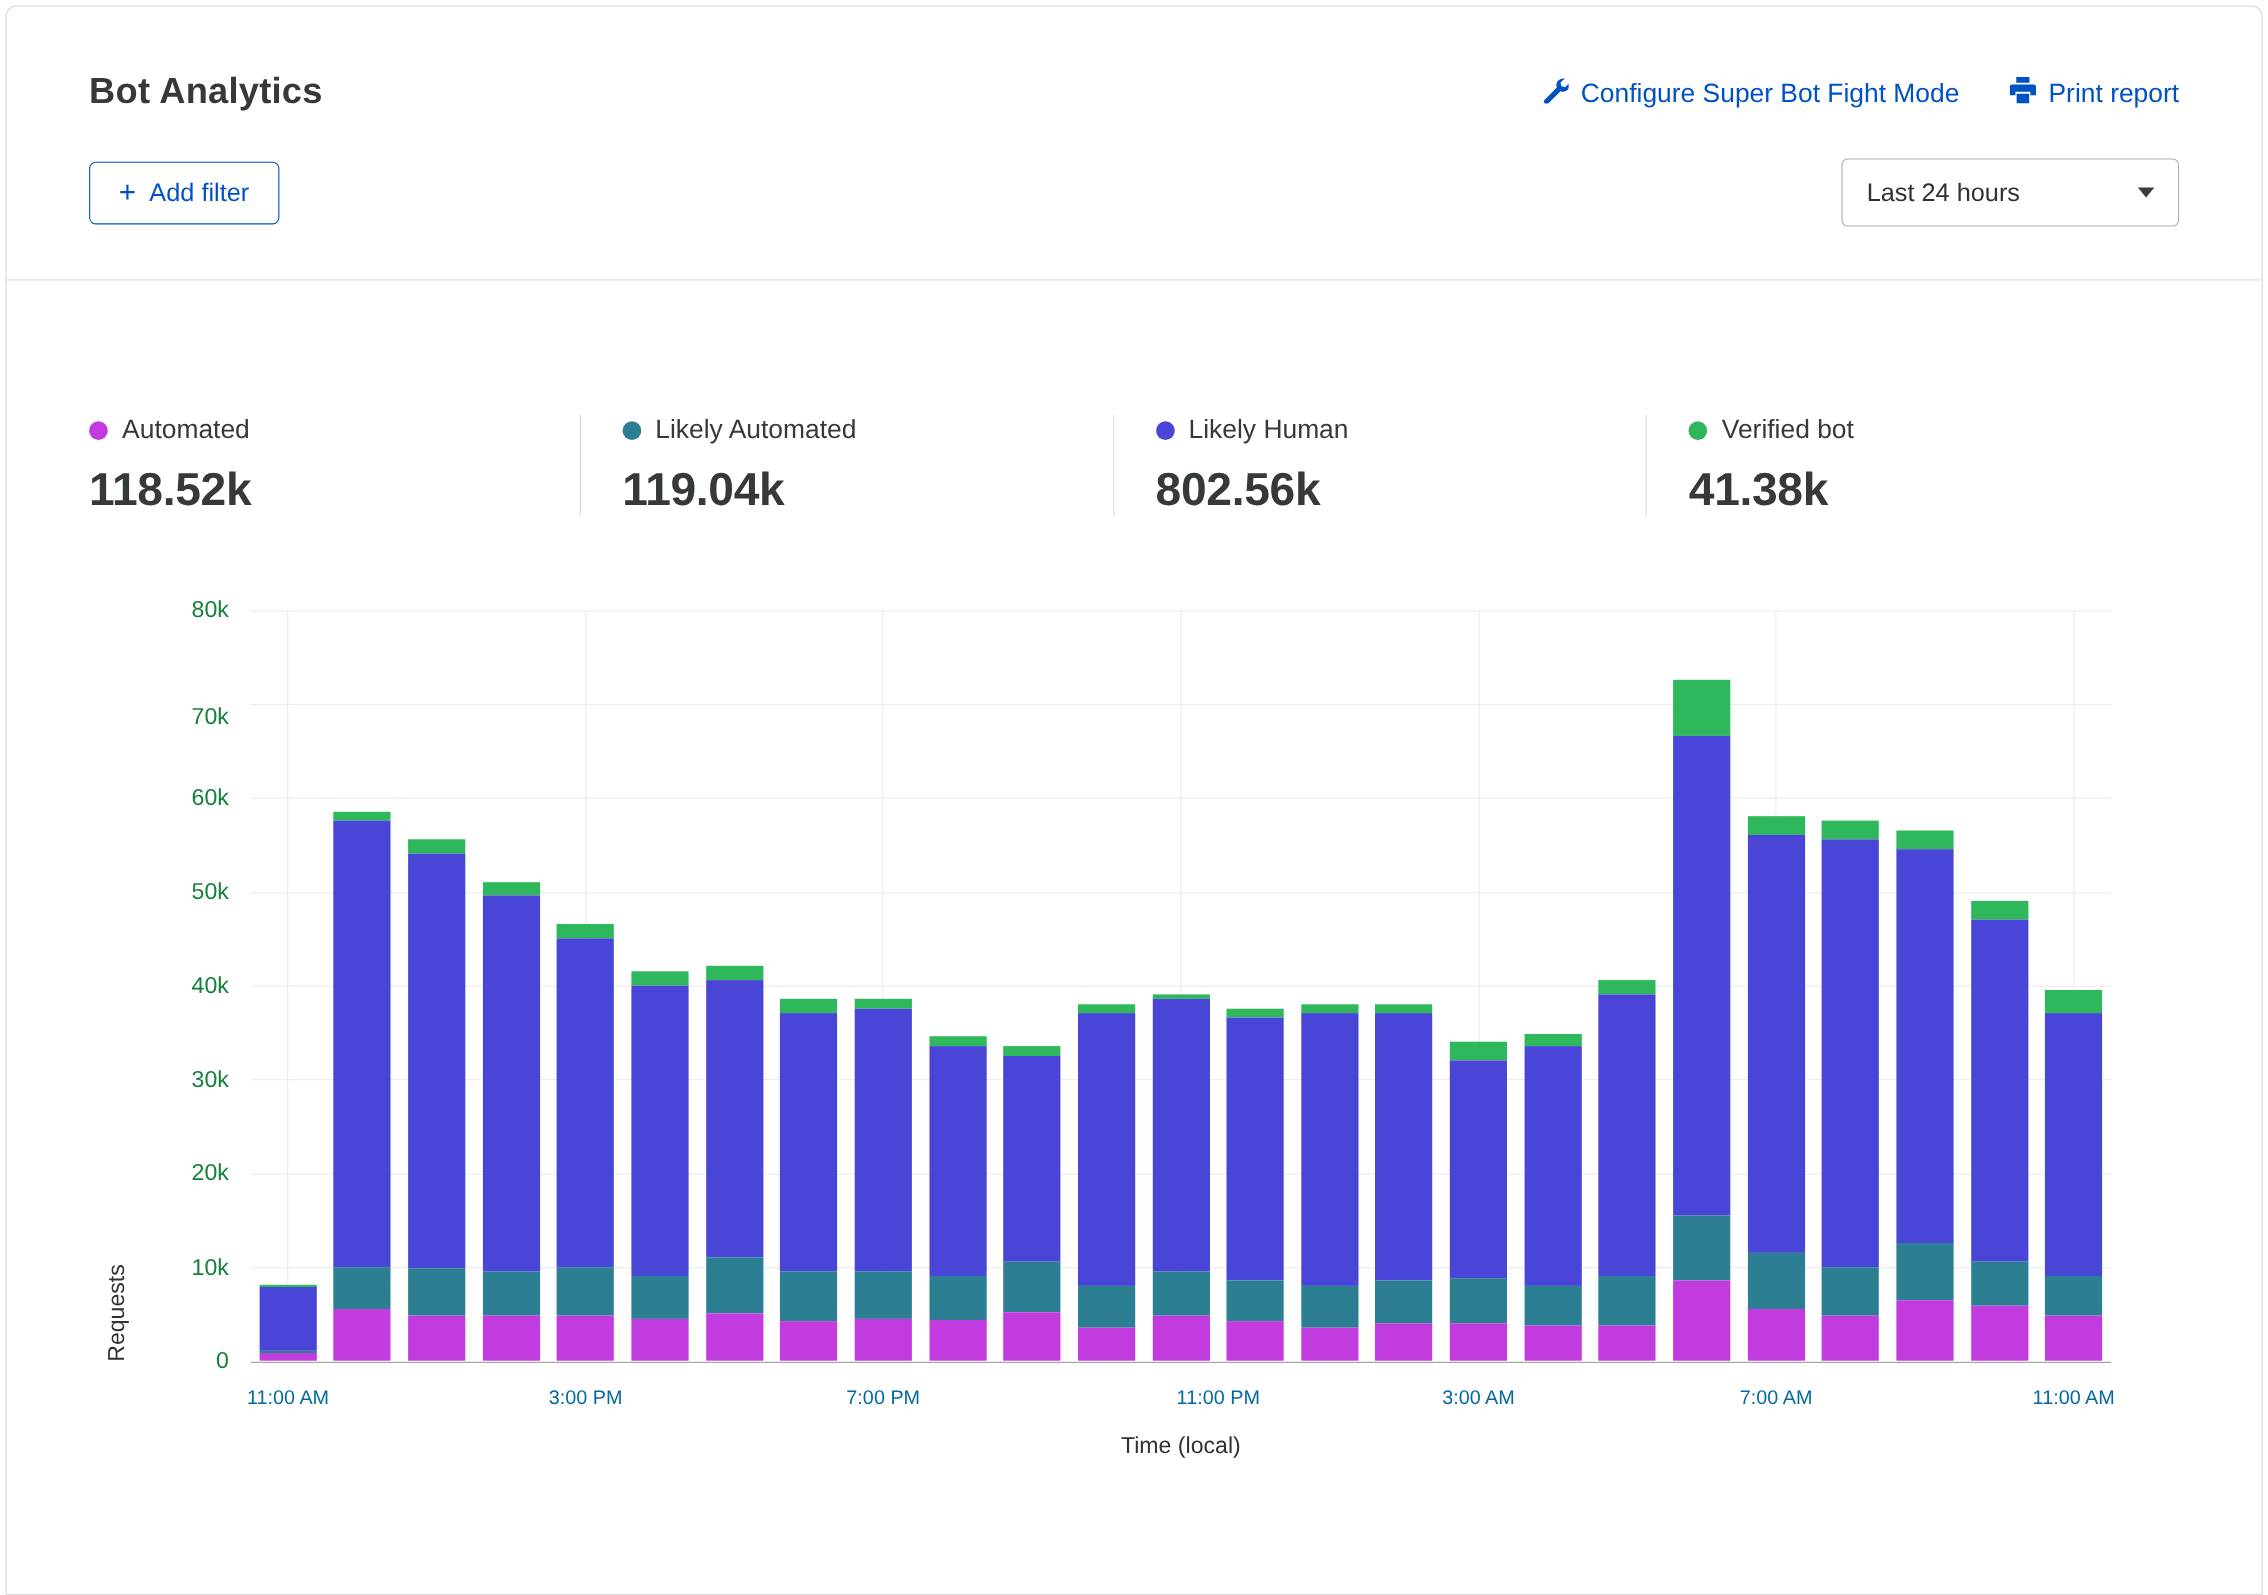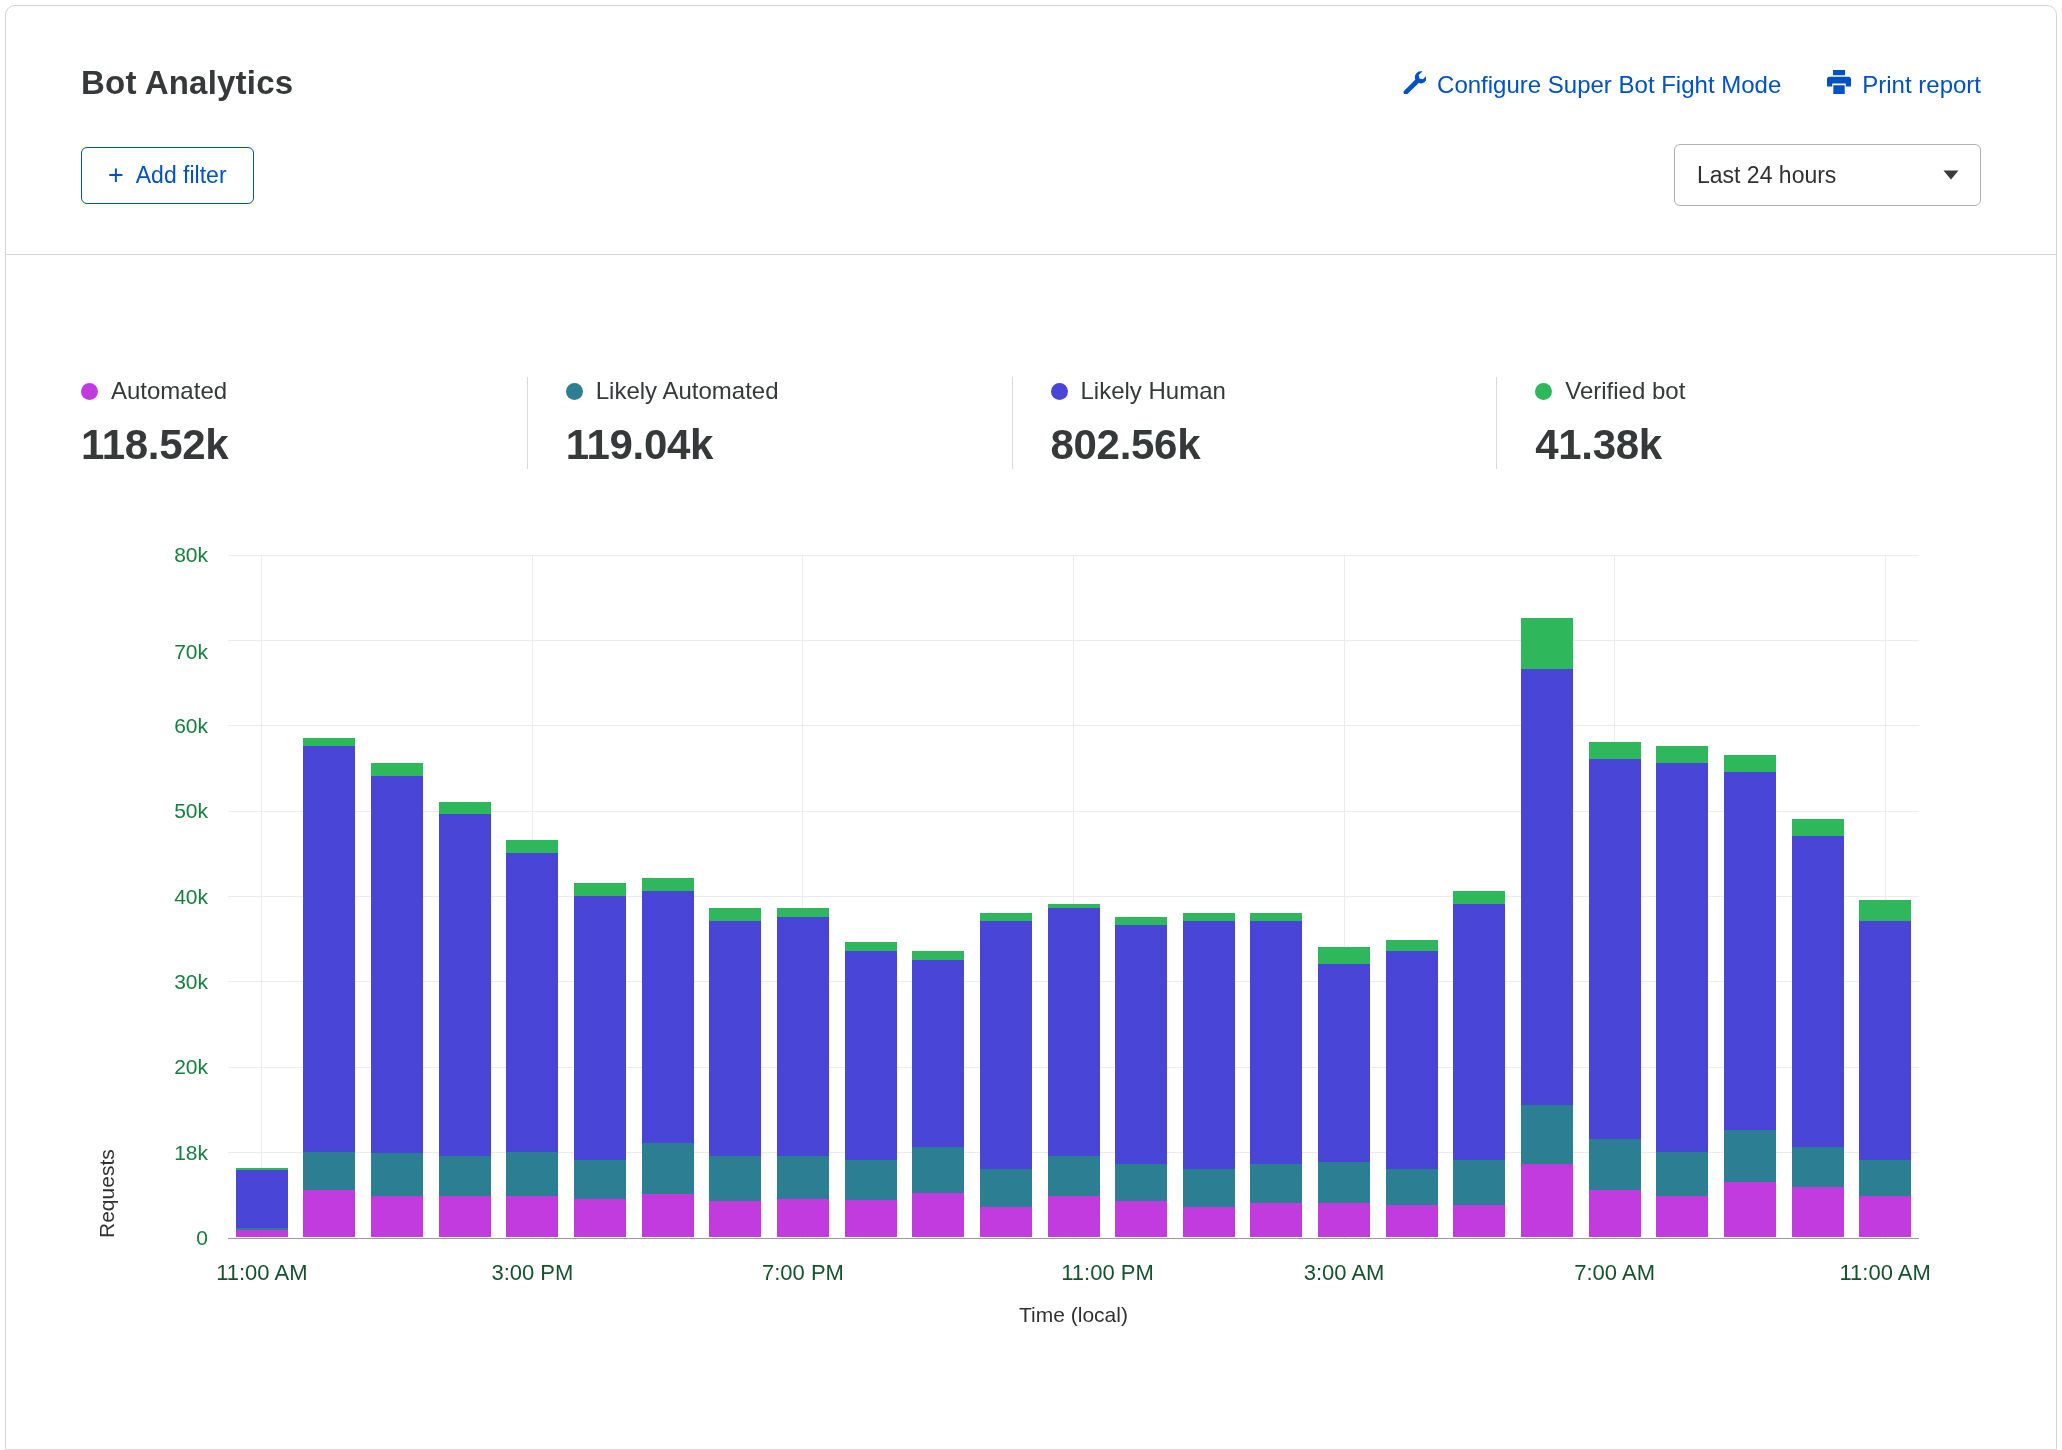--- a/index.html
+++ b/index.html
@@ -36,21 +36,21 @@
   .stat-value { font-size:42px; font-weight:700; margin-top:16px; color:#36393A; letter-spacing:-.3px; }
 
   
   .chart { position:relative; margin-top:86px; height:800px; }
   .y-title { position:absolute; left:14px; top:0; height:683px; display:flex; align-items:center; writing-mode:vertical-rl; transform:rotate(180deg); font-size:21px; color:#313131; }
   .plot { position:absolute; left:147px; right:62px; top:0; height:683px; }
   .hgrid { position:absolute; left:0; right:0; height:1px; background:#ECECEC; }
   .hgrid.axisline { background:#9B9B9B; }
   .vgrid { position:absolute; top:0; bottom:0; width:1px; background:#ECECEC; }
   .ytick { position:absolute; left:-20px; transform:translate(-100%,-50%); font-size:21px; color:#15803d; white-space:nowrap; }
-  .xtick { position:absolute; top:705px; transform:translateX(-50%); font-size:22px; color:#14532d; white-space:nowrap; }
+  .xtick { position:absolute; top:705px; transform:translateX(-50%); font-size:18px; color:#0369a1; white-space:nowrap; }
   .bar { position:absolute; bottom:1px; display:flex; flex-direction:column-reverse; }
   .seg { width:100%; }
   .x-title { position:absolute; left:147px; right:62px; top:748px; text-align:center; font-size:21px; color:#313131; }
 </style>
 </head>
 <body>
 
 <div class="page">
 
   <div class="header-row">
@@ -124,21 +124,21 @@
         <div class="stat-value">41.38k</div>
       </div>
     </div>
 
     <div class="chart">
       <div class="y-title">Requests</div>
       <div class="plot" id="plot">
           <div class="hgrid axisline" style="top: 682.5px;"></div>
           <div class="ytick" style="top: 683px;">0</div>
           <div class="hgrid" style="top: 597.125px;"></div>
-          <div class="ytick" style="top: 597.625px;">18k</div>
+          <div class="ytick" style="top: 597.625px;">10k</div>
           <div class="hgrid" style="top: 511.75px;"></div>
           <div class="ytick" style="top: 512.25px;">20k</div>
           <div class="hgrid" style="top: 426.375px;"></div>
           <div class="ytick" style="top: 426.875px;">30k</div>
           <div class="hgrid" style="top: 341px;"></div>
           <div class="ytick" style="top: 341.5px;">40k</div>
           <div class="hgrid" style="top: 255.625px;"></div>
           <div class="ytick" style="top: 256.125px;">50k</div>
           <div class="hgrid" style="top: 170.25px;"></div>
           <div class="ytick" style="top: 170.75px;">60k</div>

